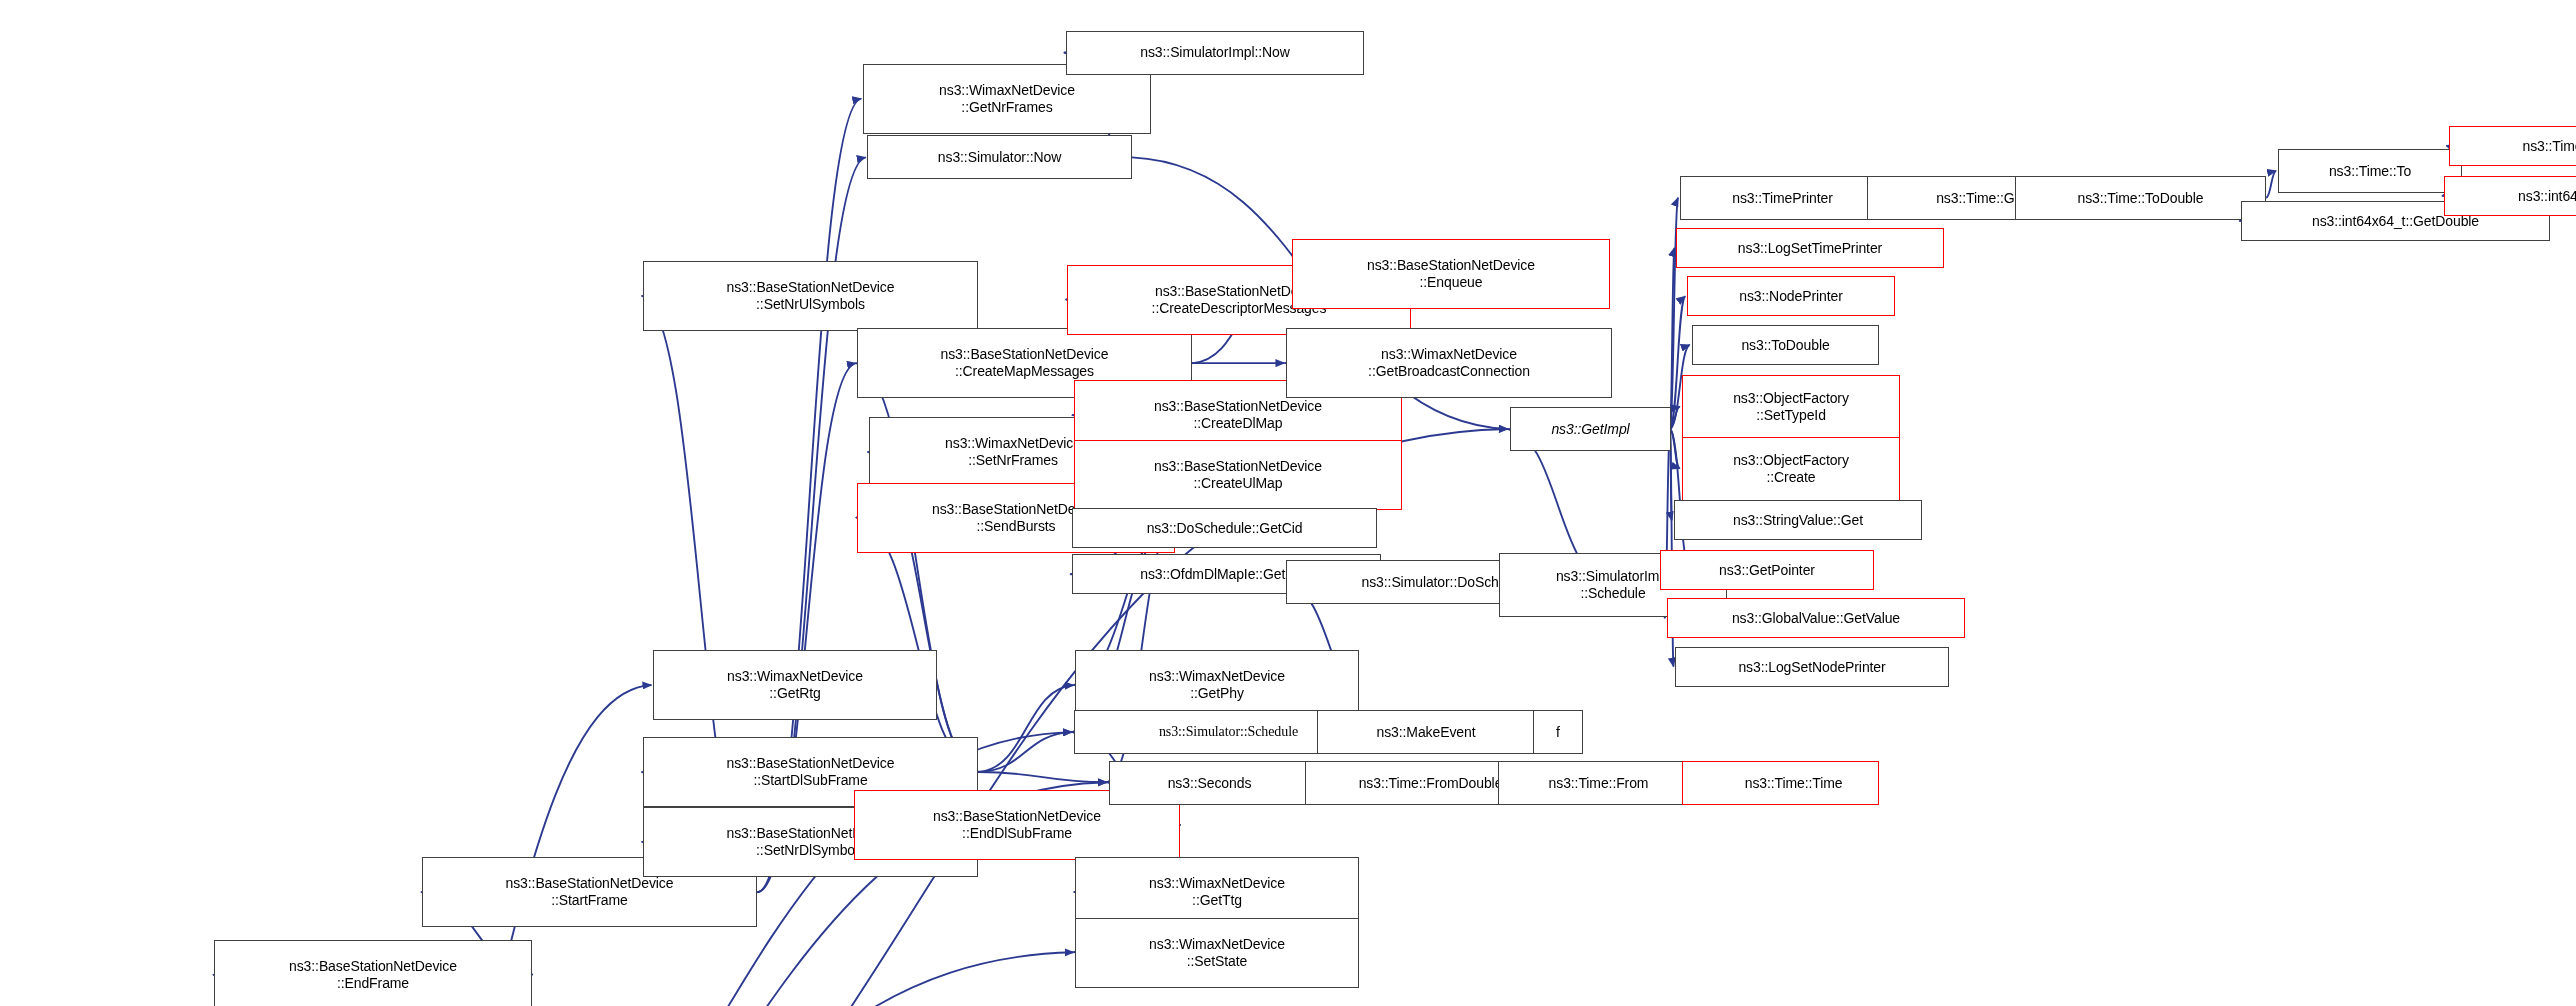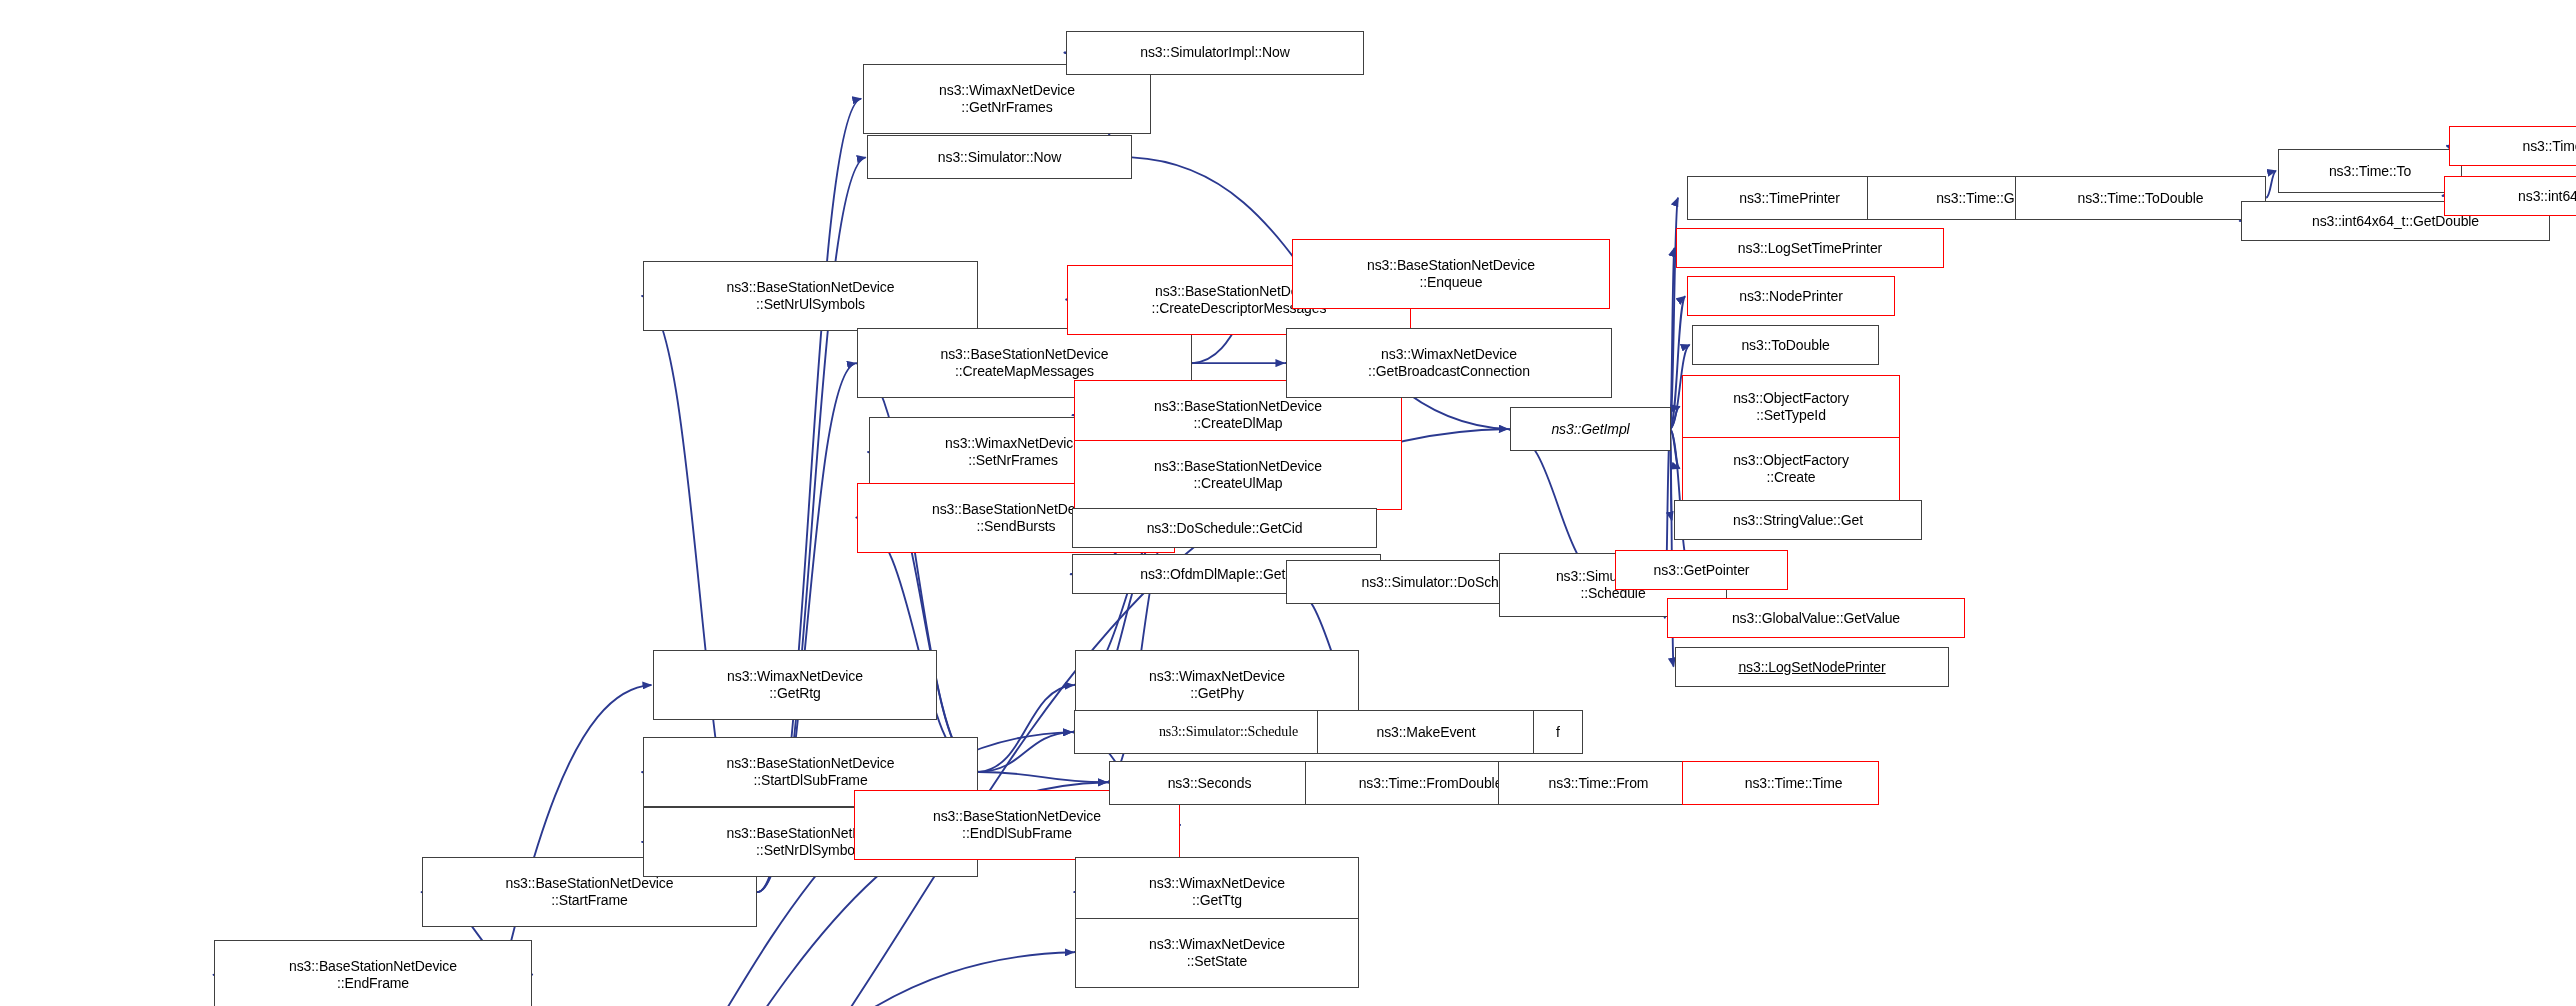--- a/index.html
+++ b/index.html
@@ -179,25 +179,25 @@
       <div class="node" style="left: 1533px; top: 710px; width: 50px; height: 44px;"><span class="node-label">f</span></div>
       <div class="node" style="left: 1498px; top: 761px; width: 201px; height: 44px;"><span class="node-label">ns3::Time::From</span></div>
       <div class="node red" style="left: 1676px; top: 228px; width: 268px; height: 40px;"><span class="node-label">ns3::LogSetTimePrinter</span></div>
       <div class="node red" style="left: 1687px; top: 276px; width: 208px; height: 40px;"><span class="node-label">ns3::NodePrinter</span></div>
       <div class="node" style="left: 1692px; top: 325px; width: 187px; height: 40px;"><span class="node-label">ns3::ToDouble</span></div>
       <div class="node red" style="left: 1682px; top: 375px; width: 218px; height: 64px;"><span class="node-label">ns3::ObjectFactory
 ::SetTypeId</span></div>
       <div class="node red" style="left: 1682px; top: 437px; width: 218px; height: 64px;"><span class="node-label">ns3::ObjectFactory
 ::Create</span></div>
       <div class="node" style="left: 1674px; top: 500px; width: 248px; height: 40px;"><span class="node-label">ns3::StringValue::Get</span></div>
-      <div class="node red" style="left: 1615px; top: 550px; width: 173px; height: 40px;"><span class="node-label">ns3::GetPointer</span></div>
+      <div class="node red" style="left: 1660px; top: 550px; width: 214px; height: 40px;"><span class="node-label">ns3::GetPointer</span></div>
       <div class="node red" style="left: 1667px; top: 598px; width: 298px; height: 40px;"><span class="node-label">ns3::GlobalValue::GetValue</span></div>
-      <div class="node" style="left: 1675px; top: 647px; width: 274px; height: 40px; text-decoration: underline;"><span class="node-label">ns3::LogSetNodePrinter</span></div>
+      <div class="node" style="left: 1675px; top: 647px; width: 274px; height: 40px;"><span class="node-label">ns3::LogSetNodePrinter</span></div>
       <div class="node red" style="left: 1682px; top: 761px; width: 197px; height: 44px; padding-left: 29px;"><span class="node-label">ns3::Time::Time</span></div>
-      <div class="node" style="left: 1680px; top: 176px; width: 205px; height: 44px; margin-left: 7px;"><span class="node-label">ns3::TimePrinter</span></div>
+      <div class="node" style="left: 1680px; top: 176px; width: 205px; height: 44px;"><span class="node-label">ns3::TimePrinter</span></div>
       <div class="node" style="left: 1867px; top: 176px; width: 282px; height: 44px;"><span class="node-label">ns3::Time::GetSeconds</span></div>
       <div class="node" style="left: 2015px; top: 176px; width: 251px; height: 44px;"><span class="node-label">ns3::Time::ToDouble</span></div>
       <div class="node" style="left: 2278px; top: 149px; width: 184px; height: 44px;"><span class="node-label">ns3::Time::To</span></div>
       <div class="node" style="left: 2241px; top: 201px; width: 309px; height: 40px;"><span class="node-label">ns3::int64x64_t::GetDouble</span></div>
       <div class="node red" style="left: 2449px; top: 126px; width: 315px; height: 40px;"><span class="node-label">ns3::Time::PeekInformation</span></div>
       <div class="node red" style="left: 2444px; top: 176px; width: 322px; height: 40px;"><span class="node-label">ns3::int64x64_t::MulByInvert</span></div>
     </div>
 </div>
 
 

